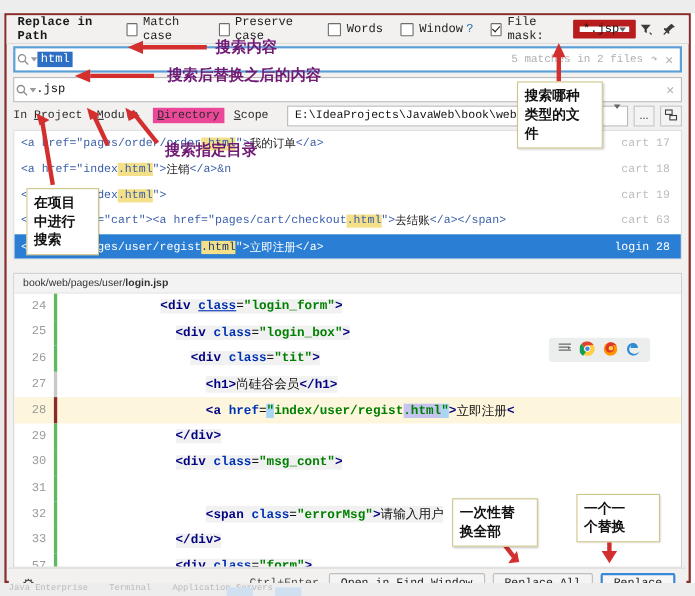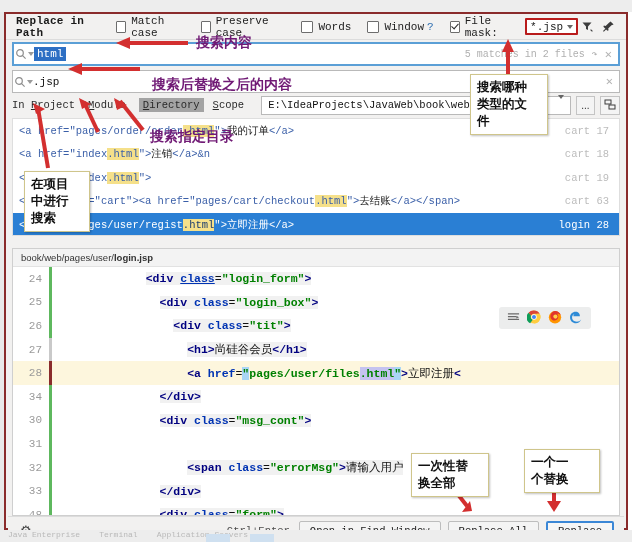--- a/index.html
+++ b/index.html
@@ -12,42 +12,42 @@
           background:#f2f1f0;border:2px solid #8a2b2b;box-sizing:border-box;}
 
   
   .hdr{position:absolute;left:0;top:0;width:620px;height:26px;background:#f2f1f0;
        display:flex;align-items:center;border-bottom:1px solid #dcdcdc;box-sizing:border-box;}
   .hdr-title{font-family:"Liberation Mono",monospace;font-size:11px;font-weight:bold;color:#1a1a1a;margin-left:10px;letter-spacing:.2px;}
   .chk{display:flex;align-items:center;margin-left:16px;font-family:"Liberation Mono",monospace;font-size:11px;color:#222;justify-content:center;}
   .chk .box{width:10px;height:10px;border:1px solid #6d6d6d;background:#fff;margin-right:5px;display:inline-block;position:relative;border-radius:1px;}
   .chk.on .box:after{content:"";position:absolute;left:2px;top:0px;width:3px;height:6px;border:solid #2a2a2a;border-width:0 1.6px 1.6px 0;transform:rotate(42deg);}
   .qmark{color:#2b6cb0;margin-left:3px;}
-  .mask-combo{margin-left:7px;width:62px;height:17px;border:2px solid #b91c1c;background:#fff;
+  .mask-combo{margin-left:7px;width:62px;height:17px;border:6px solid #b91c1c;background:#fff;
               display:flex;align-items:center;justify-content:space-between;padding:0 3px;box-sizing:border-box;border-radius:1px;}
   .mask-combo span{font-family:"Liberation Mono",monospace;font-size:11px;}
   .caret{width:0;height:0;border-left:3.5px solid transparent;border-right:3.5px solid transparent;border-top:4px solid #666;}
   .hdr-icons{margin-left:auto;display:flex;align-items:center;gap:2px;padding-right:8px;}
   .ibtn{width:19px;height:19px;display:flex;align-items:center;justify-content:center;}
 
   
   .field{position:absolute;left:6px;width:608px;height:23px;background:#fff;
          border:1px solid #b9b9b9;box-sizing:border-box;display:flex;align-items:center;}
   .field.focus{border:2px solid #5b9fd6;height:24px;}
   .fld-icon{width:20px;display:flex;align-items:center;justify-content:center;color:#8d8d8d;font-size:10px;flex:none;}
   .fld-val{font-family:"Liberation Mono",monospace;font-size:11px;color:#111;}
   .fld-val.sel{background:#2d6fc4;color:#fff;padding:1px 3px;}
   .fld-right{margin-left:auto;display:flex;align-items:center;gap:7px;padding-right:6px;color:#b0b0b0;font-family:"Liberation Mono",monospace;font-size:10px;}
   .xmark{color:#b3b3b3;font-size:12px;}
 
   
   .scope{position:absolute;left:6px;top:80px;width:608px;height:22px;display:flex;align-items:center;}
   .sc{font-family:"Liberation Mono",monospace;font-size:10.5px;color:#2a2a2a;margin-right:13px;white-space:nowrap;}
   .sc u{text-decoration:underline;}
-  .sc.active{background:#a3a3a3;padding:1px 4px;margin-right:9px;}
+  .sc.active{background:#ec4899;padding:1px 4px;margin-right:9px;}
   .path-combo{margin-left:4px;width:332px;height:19px;border:1px solid #b9b9b9;background:#fff;
               display:flex;align-items:center;box-sizing:border-box;}
   .path-combo .p{font-family:"Liberation Mono",monospace;font-size:10.5px;color:#111;padding-left:6px;}
   .path-caret{margin-left:auto;padding-right:6px;}
   .sq-btn{width:21px;height:19px;margin-left:5px;border:1px solid #c4c4c4;background:#f4f4f4;
           display:flex;align-items:center;justify-content:center;font-size:10px;color:#333;box-sizing:border-box;}
 
   
   .results{position:absolute;left:6px;top:104px;width:608px;height:118px;background:#fff;border:1px solid #dedede;box-sizing:border-box;overflow:hidden;}
   .rrow{height:23.5px;display:flex;align-items:center;padding-left:6px;font-family:"Liberation Mono",monospace;font-size:10.5px;white-space:nowrap;}
@@ -290,26 +290,26 @@
             <span class="stripe" style="background:#c9c9c9;"></span>
           <span class="ctext">
             <span class="t-pl">                   </span><span class="tagbg"><span class="t-tag">&lt;h1&gt;</span><span class="t-cjk">尚硅谷会员</span><span class="t-tag">&lt;/h1&gt;</span></span>
           </span>
         </div>
 
         <div class="cline hi">
           <span class="gut">28</span>
             <span class="stripe" style="background:#8a2b2b;"></span>
           <span class="ctext">
-            <span class="t-pl">                   </span><span class="t-tag">&lt;a </span><span class="t-attr">href</span><span class="t-pl">=</span><span class="t-selb">"</span><span class="t-str">pages/user/files</span><span class="t-selp">.html</span><span class="t-selb">"</span><span class="t-tag">&gt;</span><span class="t-cjk">立即注册</span><span class="t-tag">&lt;</span>
-          </span>
-        </div>
-
-        <div class="cline">
-          <span class="gut">34</span>
+            <span class="t-pl">                   </span><span class="t-tag">&lt;a </span><span class="t-attr">href</span><span class="t-pl">=</span><span class="t-selb">"</span><span class="t-str">index/user/regist</span><span class="t-selp">.html</span><span class="t-selb">"</span><span class="t-tag">&gt;</span><span class="t-cjk">立即注册</span><span class="t-tag">&lt;</span>
+          </span>
+        </div>
+
+        <div class="cline">
+          <span class="gut">29</span>
             <span class="stripe" style="background:#5eb85e;"></span>
           <span class="ctext">
             <span class="t-pl">               </span><span class="tagbg"><span class="t-tag">&lt;/div&gt;</span></span>
           </span>
         </div>
 
         <div class="cline">
           <span class="gut">30</span>
             <span class="stripe" style="background:#5eb85e;"></span>
           <span class="ctext">
@@ -332,21 +332,21 @@
 
         <div class="cline">
           <span class="gut">33</span>
             <span class="stripe" style="background:#5eb85e;"></span>
           <span class="ctext">
             <span class="t-pl">               </span><span class="tagbg"><span class="t-tag">&lt;/div&gt;</span></span>
           </span>
         </div>
 
         <div class="cline">
-          <span class="gut">48</span>
+          <span class="gut">57</span>
             <span class="stripe" style="background:#5eb85e;"></span>
           <span class="ctext">
             <span class="t-pl">               </span><span class="tagbg"><span class="t-tag">&lt;div </span><span class="t-attr">class</span><span class="t-pl">=</span><span class="t-str">"form"</span><span class="t-tag">&gt;</span></span>
           </span>
         </div>
 
         <div class="browsers">
           <span>
             <svg width="13" height="13" viewBox="0 0 14 14">
                 <path d="M1 3h12M1 6h9M1 9h12" stroke="#6a6a6a" stroke-width="1.3"></path>
@@ -399,21 +399,21 @@
   <svg class="arrow" style="left:114px;top:36px;" width="76" height="14">
     <path d="M74 7 H16" stroke="#d32f2f" stroke-width="4"></path>
       <path d="M16 1 L2 7 L16 13 Z" fill="#d32f2f"></path>
   </svg>
   <div class="atext" style="left:196px;top:34px;">搜索内容</div>
 
   <svg class="arrow" style="left:66px;top:62px;" width="76" height="14">
     <path d="M74 7 H16" stroke="#d32f2f" stroke-width="4"></path>
       <path d="M16 1 L2 7 L16 13 Z" fill="#d32f2f"></path>
   </svg>
-  <div class="atext" style="left:152px;top:60px;margin-top:16px;">搜索后替换之后的内容</div>
+  <div class="atext" style="left:152px;top:60px;">搜索后替换之后的内容</div>
 
   <svg class="arrow" style="left:500px;top:38px;" width="16" height="42">
     <path d="M8 40 V12" stroke="#d32f2f" stroke-width="4"></path>
       <path d="M2 14 L8 1 L14 14 Z" fill="#d32f2f"></path>
   </svg>
   <div class="note" style="left:470px;top:74px;width:64px;">搜索哪种
 类型的文
 件</div>
 
   <svg class="arrow" style="left:110px;top:96px;" width="40" height="40">

